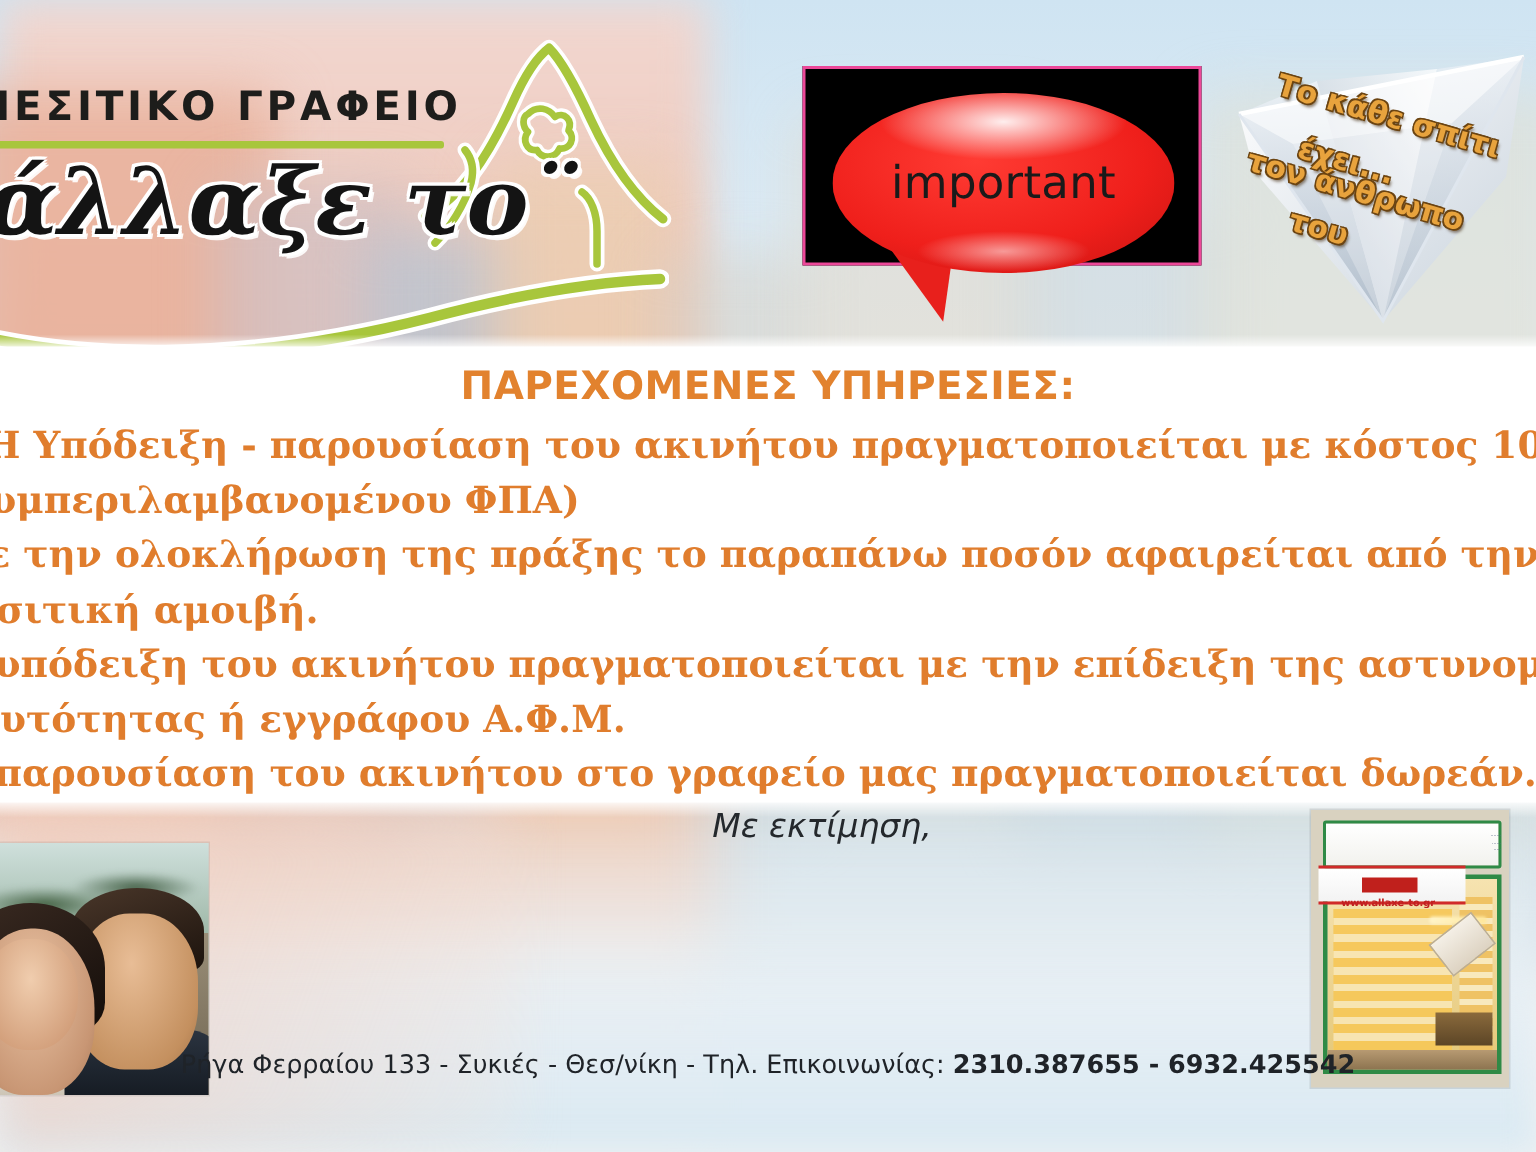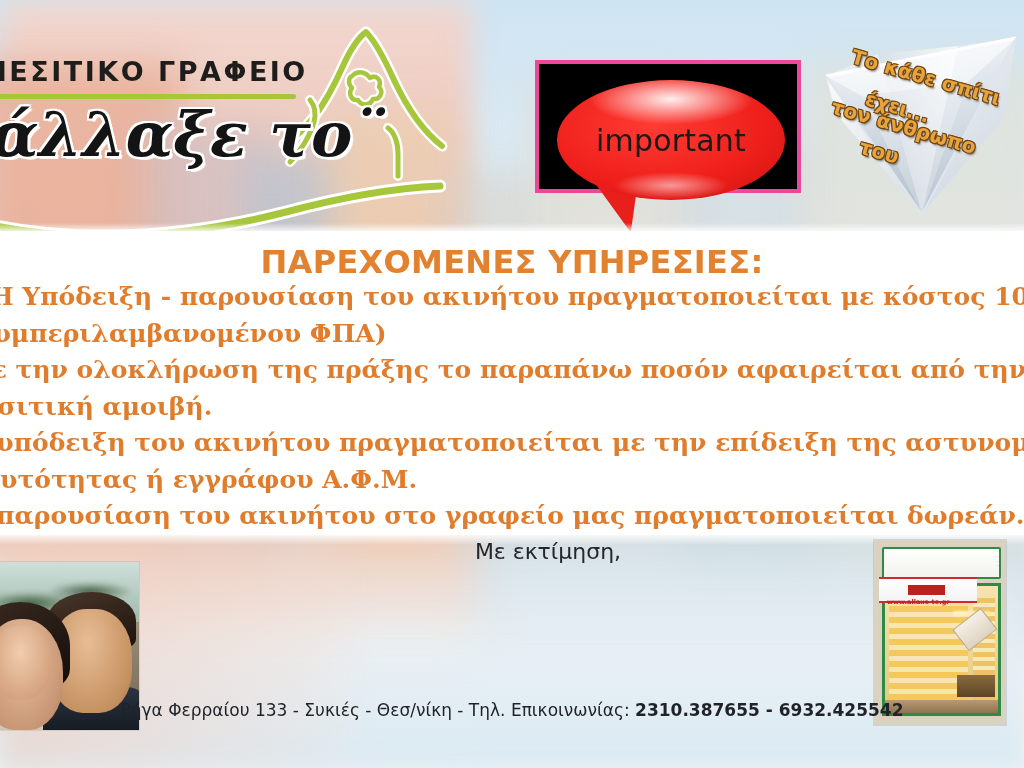--- a/index.html
+++ b/index.html
@@ -77,21 +77,21 @@
       2px 0 0 #fff,-2px 0 0 #fff,0 2px 0 #fff,0 -2px 0 #fff,
       2px 2px 0 #fff,-2px 2px 0 #fff,2px -2px 0 #fff,-2px -2px 0 #fff,
       3px 3px 0 rgba(255,255,255,.9);
   }
   .logo-house{position:absolute;left:300px;top:-24px;width:190px;height:190px;}
   .logo-swoosh{position:absolute;left:-40px;top:130px;width:520px;height:70px;}
 
   
   .important-panel{
     position:absolute;left:535px;top:44px;width:266px;height:133px;
-    background:#000;border:4px solid #ec4899;box-sizing:border-box;margin-top:16px;
+    background:#000;border:2px solid #ec4899;box-sizing:border-box;
   }
   .bubble{
     position:absolute;left:18px;top:16px;width:228px;height:120px;
     border-radius:50%/50%;
     background:
       radial-gradient(ellipse 58% 34% at 50% 16%, rgba(255,255,255,.92) 0%, rgba(255,255,255,0) 62%),
       radial-gradient(ellipse 36% 16% at 50% 88%, rgba(255,255,255,.55) 0%, rgba(255,255,255,0) 70%),
       radial-gradient(ellipse 90% 90% at 42% 38%, #ff3b33 0%, #ef1f1b 55%, #c2110f 100%);
   }
   .bubble-tail{
@@ -139,39 +139,39 @@
   }
   .band-fade-bottom{
     position:absolute;left:0;bottom:-10px;width:100%;height:12px;
     background:linear-gradient(0deg,rgba(255,255,255,0),#fff);
   }
 
   .svc-title{
     position:absolute;left:0;top:12px;width:100%;
     text-align:center;
     font-family:"DejaVu Sans","Liberation Sans",sans-serif;
-    font-weight:700;font-size:32px;color:#e2822e;
+    font-weight:700;font-size:26px;color:#e2822e;
     letter-spacing:.3px;
   }
   .svc-lines{
     position:absolute;left:-36px;top:48px;width:1072px;
   }
   .svc-line{
     font-family:"DejaVu Serif","Liberation Serif",serif;
     font-weight:700;font-size:25px;color:#e07d2d;
     line-height:1.46;white-space:nowrap;
   }
   .svc-line.indent{padding-left:26px;}
 
   
   .signature{
     position:absolute;left:418px;top:538px;width:260px;
     text-align:center;
     font-family:"DejaVu Sans","Liberation Sans",sans-serif;
-    font-size:22px;color:#24282c;
+    font-style:italic;font-size:22px;color:#24282c;
     line-height:1.28;
   }
 
   
   .couple{
     position:absolute;left:-26px;top:562px;width:165px;height:168px;
     overflow:hidden;
     background:linear-gradient(180deg,#b9d3d6 0%,#7f9e8f 30%,#8a7a63 100%);
     box-shadow:0 0 0 1px rgba(0,0,0,.08);
   }
@@ -226,21 +226,21 @@
   .of-grid{position:absolute;left:4%;top:16%;width:70%;height:76%;
     background:
       repeating-linear-gradient(180deg,#f6c85a 0 6px,#f8e6b4 6px 11px),
       #f3cf78;
     opacity:.95;}
   .of-grid2{position:absolute;left:78%;top:10%;width:20%;height:84%;
     background:repeating-linear-gradient(180deg,#efc264 0 5px,#f8e9bd 5px 9px);}
   .of-banner{position:absolute;left:4%;top:20%;width:74%;height:12%;
     background:linear-gradient(180deg,#ffffff,#f3f3f3);
     border-top:2px solid #d02a2a;border-bottom:2px solid #d02a2a;}
-  .of-url{position:absolute;left:13px;top:31.5%;width:78%;
+  .of-url{position:absolute;left:0;top:31.5%;width:78%;text-align:center;
     font-family:"DejaVu Sans","Liberation Sans",sans-serif;
     font-weight:700;font-size:6.5px;color:#c02020;}
   .of-red{position:absolute;left:26%;top:24.5%;width:28%;height:5.5%;
     background:#c0201c;}
   .of-ribbon{position:absolute;right:4%;top:24%;width:30%;height:20%;
     background:linear-gradient(180deg,#f4efe6,#ddd3c2);
     transform:rotate(-38deg);border:1px solid #b9ad98;}
   .of-lamp{position:absolute;right:6%;top:20%;width:34%;height:4%;
     background:linear-gradient(90deg,#fff4c8,#ffe79a);border-radius:2px;filter:blur(1px);}
   .of-desk{position:absolute;right:2%;bottom:12%;width:34%;height:18%;

